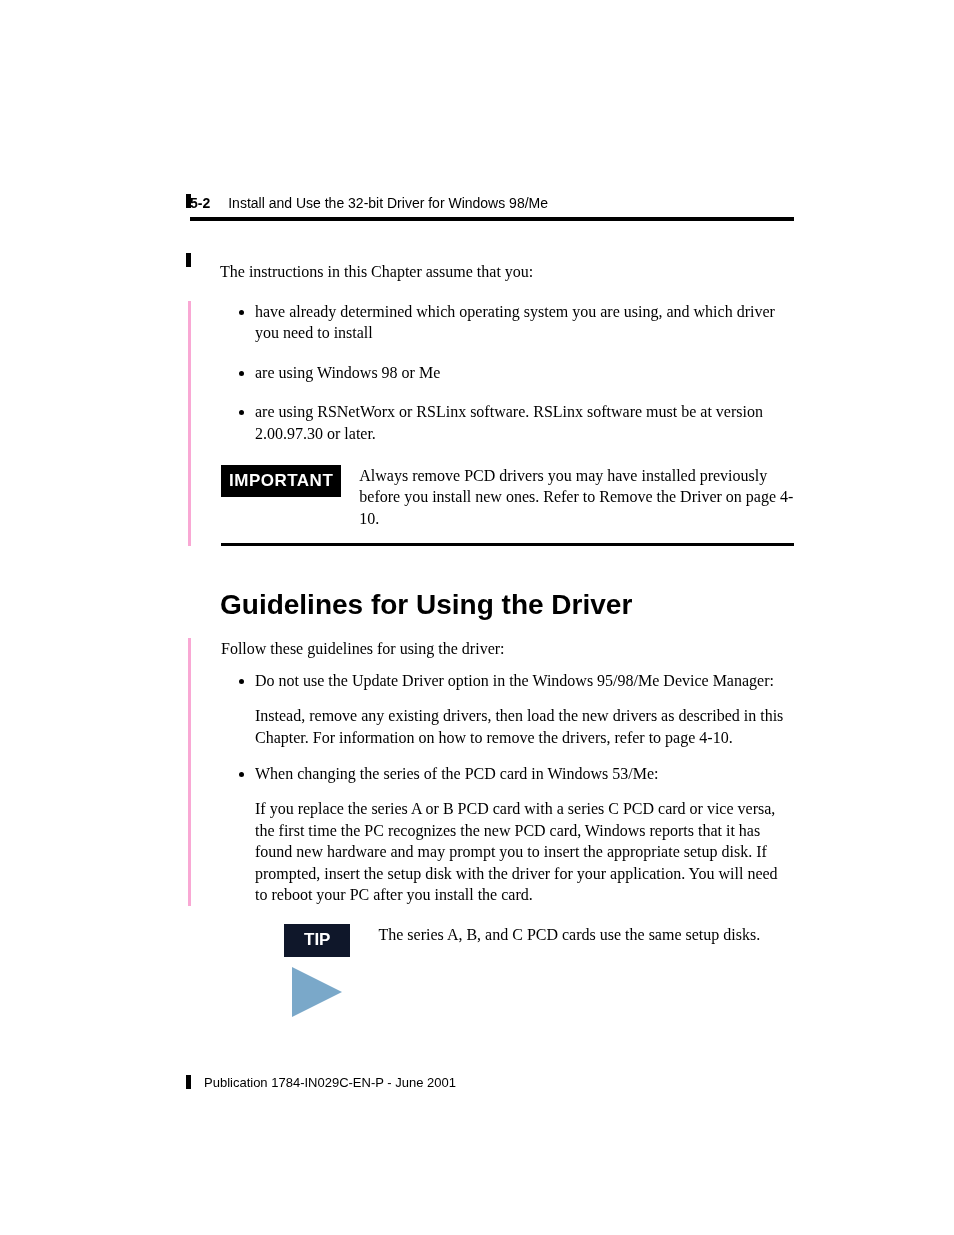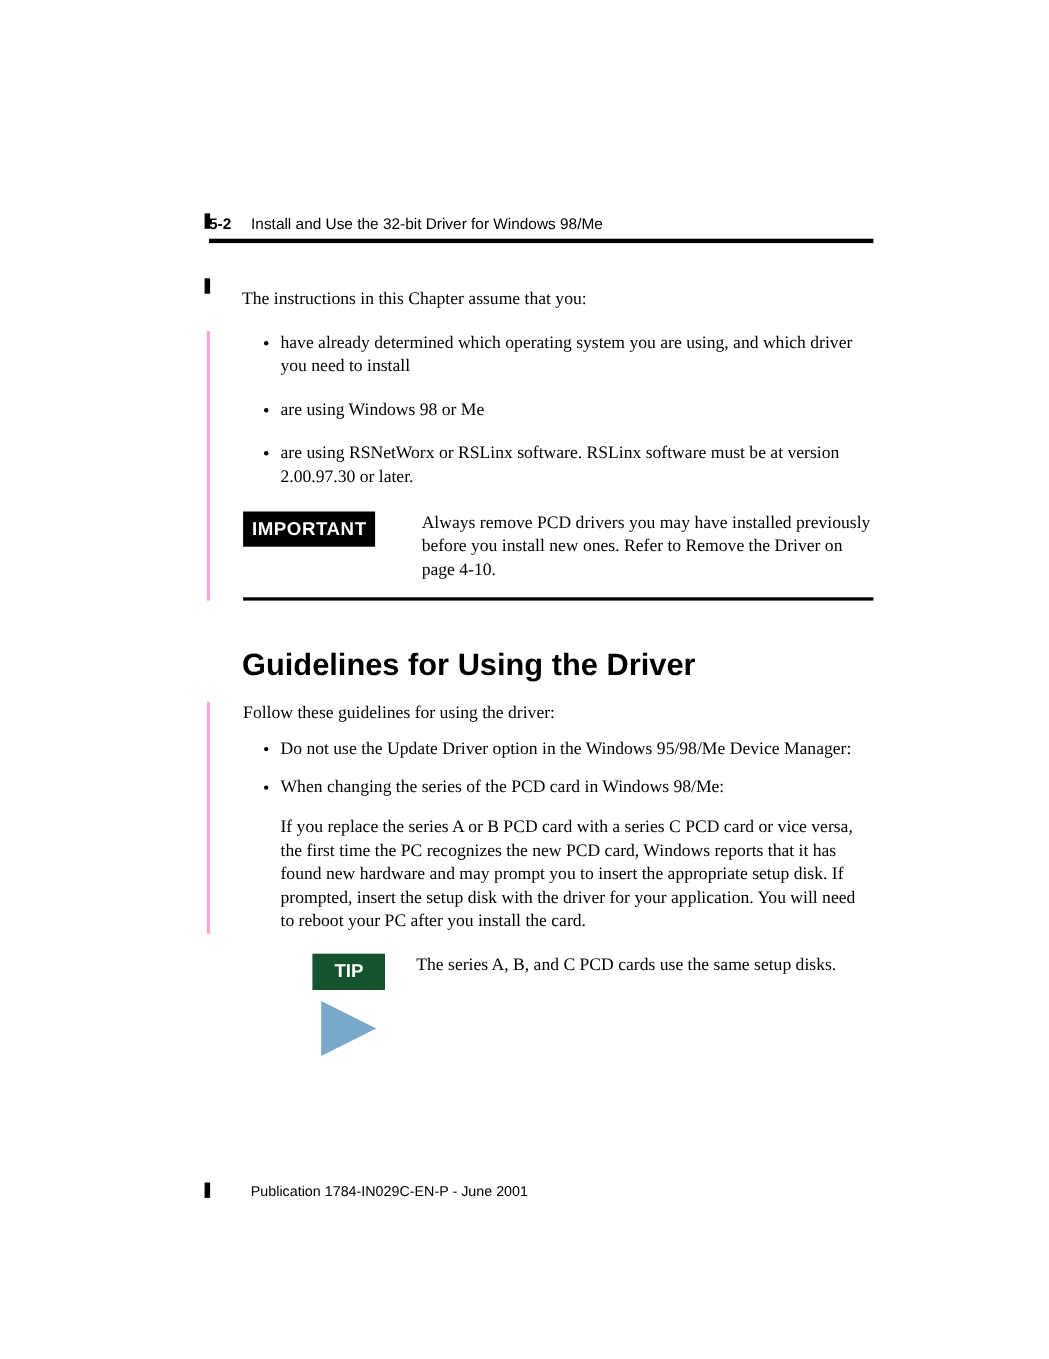--- a/index.html
+++ b/index.html
@@ -57,21 +57,20 @@
   ul.bullets li {
     margin-bottom: 18px;
     padding-right: 10px;
   }
   .important-row {
     display: flex;
     margin-top: 20px;
     border-bottom: 3px solid #000;
     padding-bottom: 14px;
     margin-left: 30px;
-    gap: 24px;
   }
   .important-label {
     background: #000;
     color: #fff;
     font-family: Arial, Helvetica, sans-serif;
     font-weight: bold;
     font-size: 17px;
     letter-spacing: 0.5px;
     padding: 5px 8px;
     height: 22px;
@@ -109,38 +108,38 @@
     margin-left: 94px;
     margin-top: 18px;
   }
   .tip-col {
     display: flex;
     flex-direction: column;
     align-items: center;
     margin-right: 28px;
   }
   .tip-label {
-    background: #14532d;
+    background: #0f172a;
     color: #fff;
     font-family: Arial, Helvetica, sans-serif;
     font-weight: bold;
     font-size: 17px;
     padding: 5px 20px;
   }
   .tip-triangle svg {
     display: block;
     margin-top: 10px;
   }
   .tip-text {
     font-size: 16px;
     line-height: 1.35;
   }
   .footer {
     position: absolute;
-    left: 228px;
+    left: 204px;
     top: 1075px;
     font-family: Arial, Helvetica, sans-serif;
     font-size: 13px;
   }
 </style>
 </head>
 <body>
 
 <div class="change-bar" style="left:186px; top:194px; height:14px;"></div>
 <div class="change-bar" style="left:186px; top:253px; height:14px;"></div>
@@ -170,23 +169,24 @@
       </div>
     </div>
 
     <h2 class="section-heading">Guidelines for Using the Driver</h2>
 
     <div class="sidebar-block">
       <p class="follow-text">Follow these guidelines for using the driver:</p>
       <ul class="guidelines">
         <li>
           <span>Do not use the Update Driver option in the Windows 95/98/Me Device Manager:</span>
+          <span class="sub">Instead, remove any existing drivers, then load the new drivers as described in this Chapter. For information on how to remove the drivers, refer to page 4-10.</span>
         </li>
         <li>
-          <span>When changing the series of the PCD card in Windows 98/Me:</span>
+          <span>When changing the series of the PCD card in Windows 53/Me:</span>
           <span class="sub">If you replace the series A or B PCD card with a series C PCD card or vice versa, the first time the PC recognizes the new PCD card, Windows reports that it has found new hardware and may prompt you to insert the appropriate setup disk. If prompted, insert the setup disk with the driver for your application. You will need to reboot your PC after you install the card.</span>
         </li>
       </ul>
     </div>
 
     <div class="tip-row">
       <div class="tip-col">
         <div class="tip-label">TIP</div>
         <div class="tip-triangle">
           <svg width="60" height="50" viewBox="0 0 60 50">

